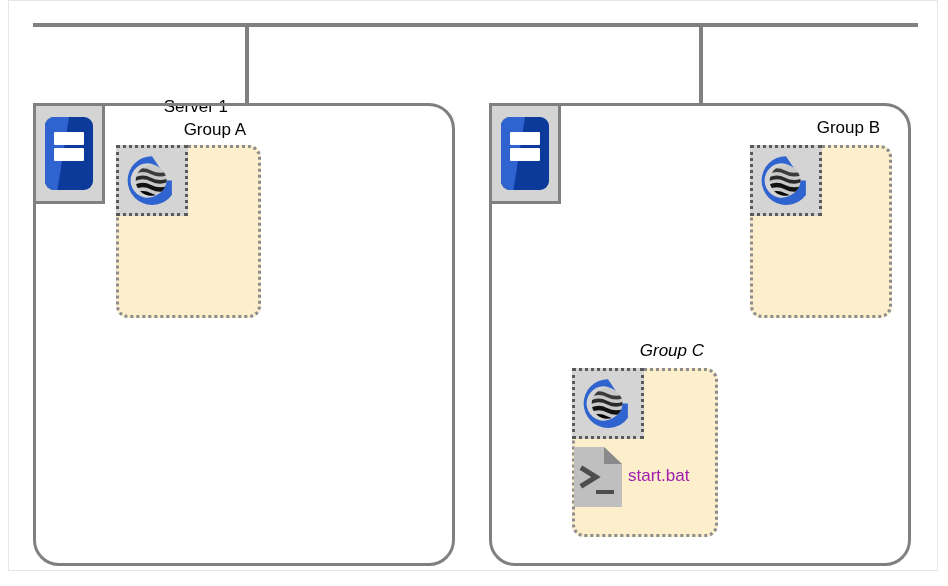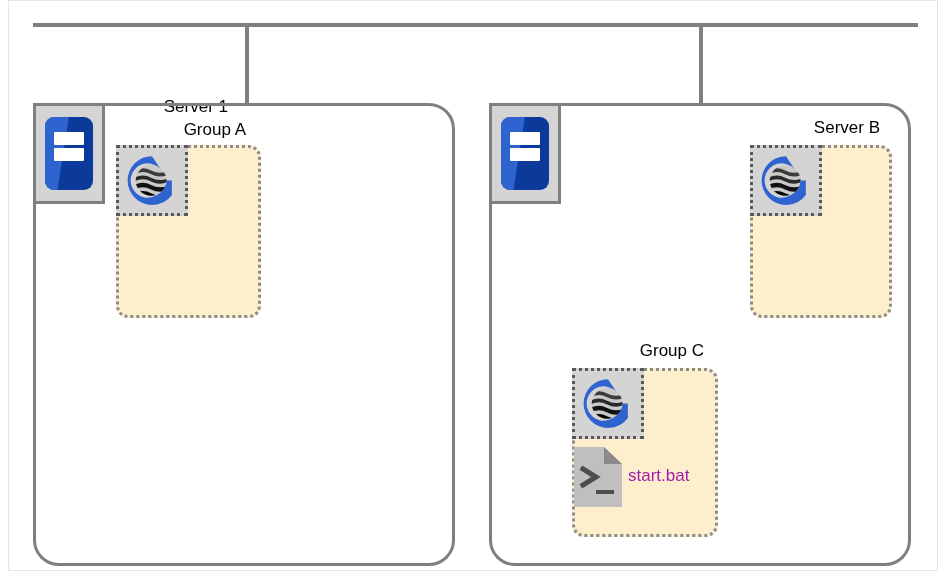--- a/index.html
+++ b/index.html
@@ -128,21 +128,21 @@
   .group-label {
     position: absolute;
     font-size: 17px;
     color: #000000;
     white-space: nowrap;
     text-align: right;
     line-height: 20px;
   }
   .group-label.a { left: 100px; top: 120px; width: 146px; }
   .group-label.b { left: 734px; top: 118px; width: 146px; }
-  .group-label.c { left: 556px; top: 341px; width: 148px; }
+  .group-label.c { left: 556px; top: 341px; width: 148px; font-style: italic; }
 
   
   .app-icon {
     position: absolute;
     width: 72px;
     height: 71px;
     box-sizing: border-box;
     background: #d4d4d4;
     border: 3px dotted #595959;
   }
@@ -215,21 +215,21 @@
 
   <div class="server-box s2"></div>
 
   <div class="server-icon s2">
     <div class="chassis">
       <div class="bar b1"></div>
       <div class="bar b2"></div>
     </div>
   </div>
 
-  <div class="group-label b">Server B</div>
+  <div class="group-label b">Group B</div>
   <div class="group-box b"></div>
   <div class="app-icon b">
     <svg viewBox="0 0 72 72" xmlns="http://www.w3.org/2000/svg">
       <defs>
         <clipPath id="gclipB">
             <circle cx="35" cy="36" r="17"></circle>
           </clipPath>
       </defs>
       <path d="M36 9 A27 27 0 1 0 36 63 A27 27 0 0 0 58 52 L58 36 L36 36 L36 45 L48 45 A19 19 0 1 1 48 27" fill="#2f63cf"></path>
       <circle cx="35" cy="36" r="17" fill="#c9c9c9"></circle>

